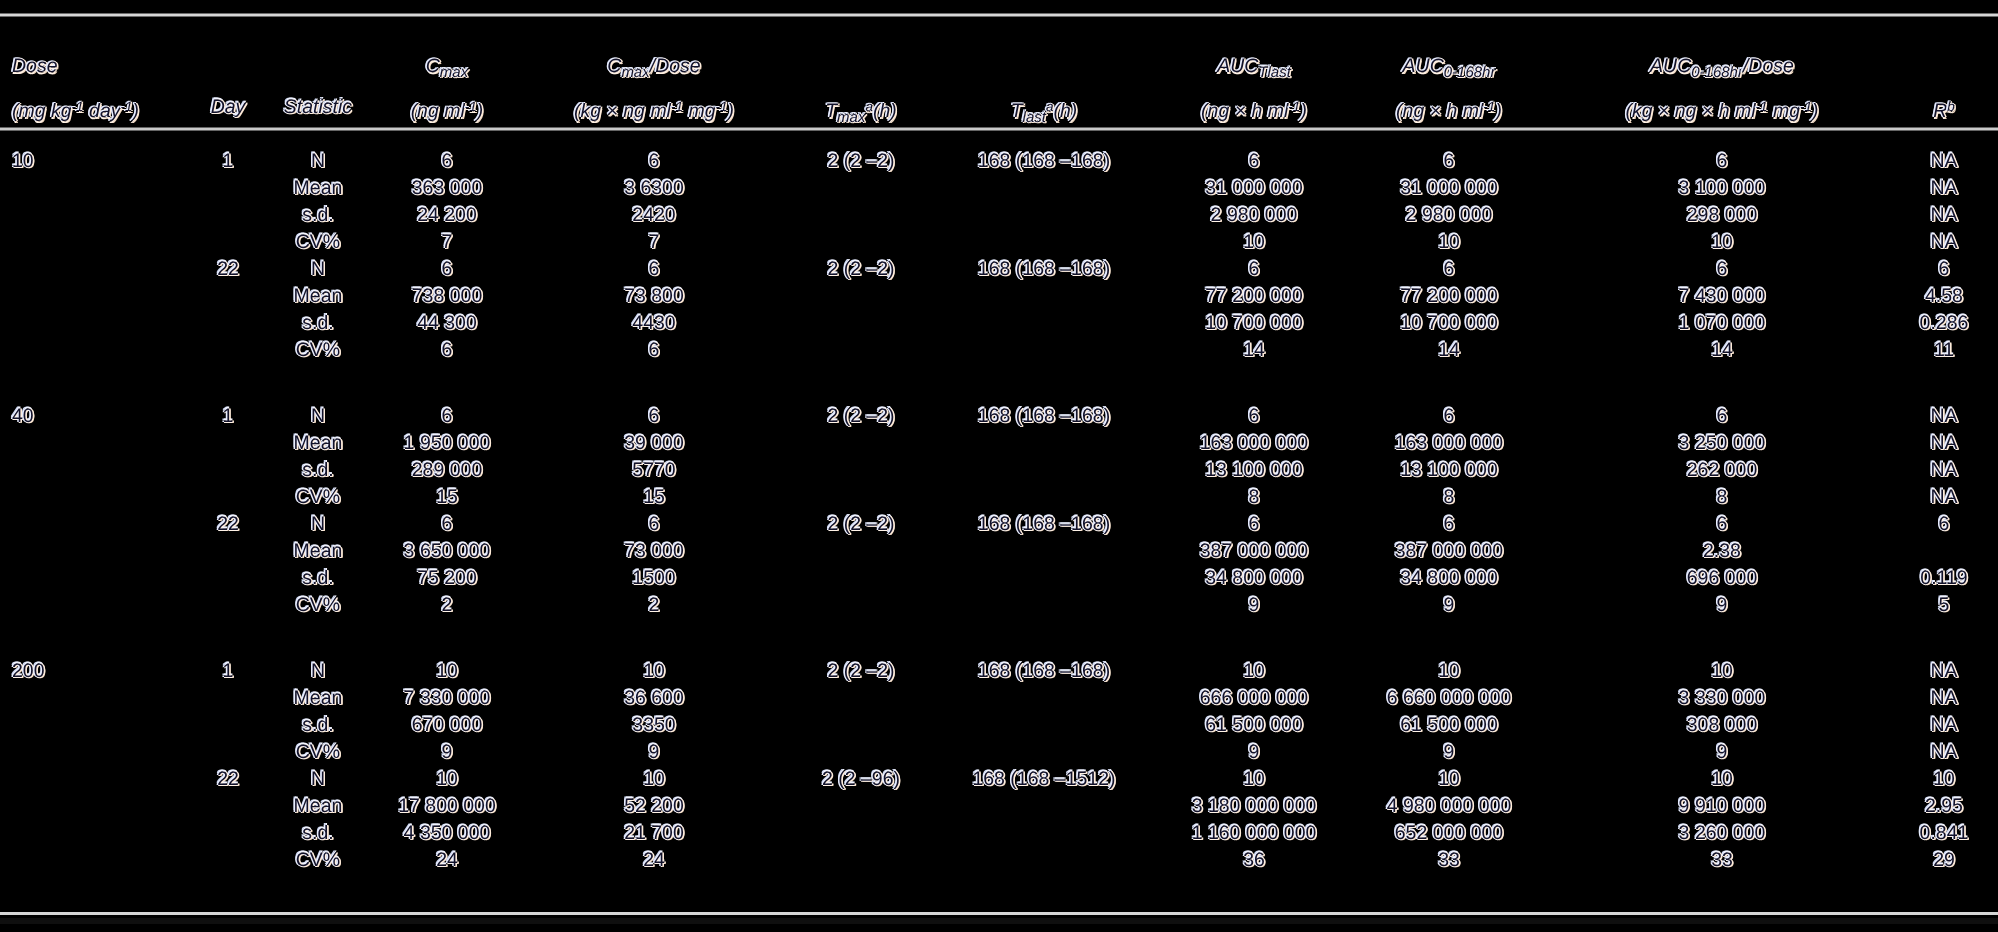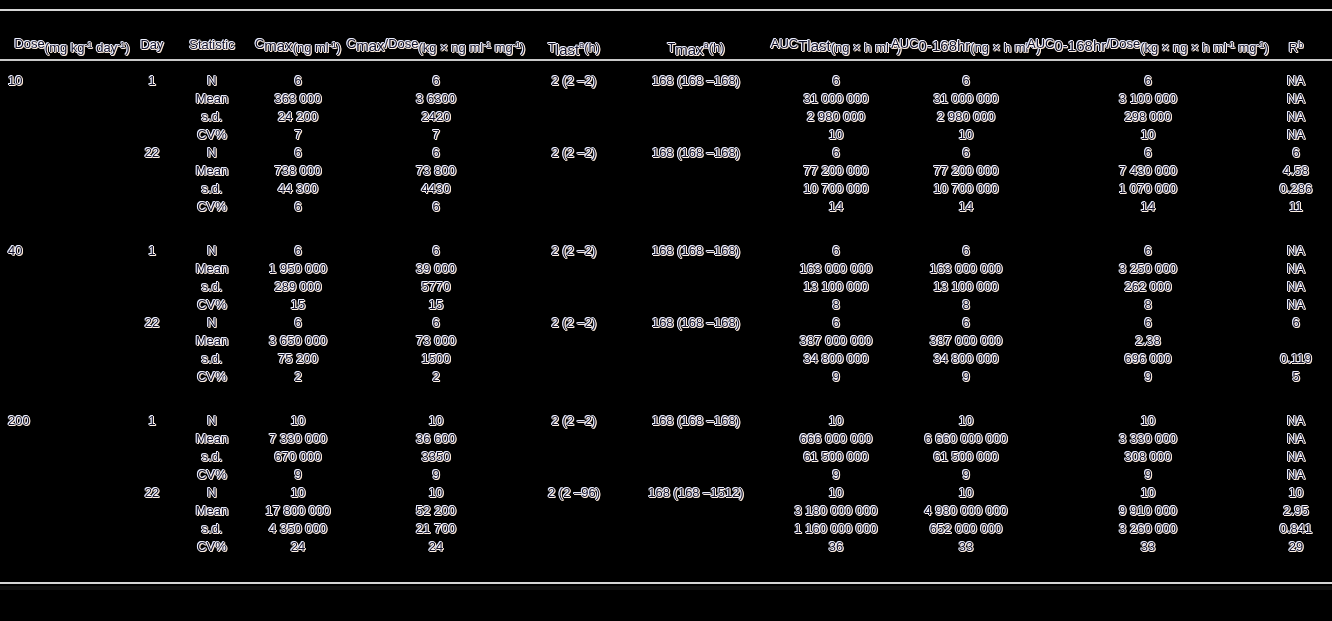--- a/index.html
+++ b/index.html
@@ -14,34 +14,34 @@
   }
   
   .page .txt, .page .cell, .page .hlabel, .page .hunit {
     color:#12122a;
     text-shadow:
       -1px 0 0 #e9eeff, 1px 0 0 #ffeedd,
       0 -1px 0 #f2f4ff, 0 1px 0 #fff3e8,
       -1px -1px 0 #ccd6f2, 1px 1px 0 #f2d8c0;
     white-space:nowrap;
   }
-  sub { font-size:15px; vertical-align:-3px; letter-spacing:0; }
+  sub { font-size:10px; vertical-align:-3px; letter-spacing:0; }
   sup { font-size:9px; vertical-align:4px; }
   .rule { width:1332px; background:#d6d6d6; }
   .rule-top { height:2px; margin-top:9px; }
   .rule-mid { height:2px; background:#c9c9c9; }
   .rule-bottom { height:2px; margin-top:26px; }
   .bottom-strip { height:6px; background:#0f0f0f; border-top:2px solid #000; }
   .grid {
     display:grid;
     grid-template-columns:136px 32px 88px 84px 192px 84px 160px 120px 140px 224px 72px;
     align-items:end;
   }
   .header-row { padding-top:20px; }
-  .hcell { display:flex; flex-direction:row; justify-content:center; text-align:center; }
+  .hcell { display:flex; flex-direction:column; justify-content:flex-end; text-align:center;font-style:italic; }
   .hcell.al { text-align:left; padding-left:8px; }
   .hlabel { height:26px; line-height:26px; }
   .hunit  { height:28px; line-height:28px; }
   .body { padding-top:11px; }
   .group { margin-bottom:26px; }
   .group:last-child { margin-bottom:0; }
   .stat-row { height:18px; line-height:18px; }
   .cell { text-align:center; height:18px; line-height:18px; }
   .cell.al { text-align:left; padding-left:8px; }
 </style>
@@ -68,25 +68,25 @@
     <div class="hcell">
       <div class="hlabel">C<sub>max</sub></div>
       <div class="hunit">(ng ml<sup>-1</sup>)</div>
     </div>
     <div class="hcell">
       <div class="hlabel">C<sub>max</sub>/Dose</div>
       <div class="hunit">(kg × ng ml<sup>-1</sup> mg<sup>-1</sup>)</div>
     </div>
     <div class="hcell">
       <div class="hlabel"></div>
+      <div class="hunit">T<sub>max</sub><sup>a</sup>(h)</div>
+    </div>
+    <div class="hcell">
+      <div class="hlabel"></div>
       <div class="hunit">T<sub>last</sub><sup>a</sup>(h)</div>
-    </div>
-    <div class="hcell">
-      <div class="hlabel"></div>
-      <div class="hunit">T<sub>max</sub><sup>a</sup>(h)</div>
     </div>
     <div class="hcell">
       <div class="hlabel">AUC<sub>Tlast</sub></div>
       <div class="hunit">(ng × h ml<sup>-1</sup>)</div>
     </div>
     <div class="hcell">
       <div class="hlabel">AUC<sub>0-168hr</sub></div>
       <div class="hunit">(ng × h ml<sup>-1</sup>)</div>
     </div>
     <div class="hcell">

